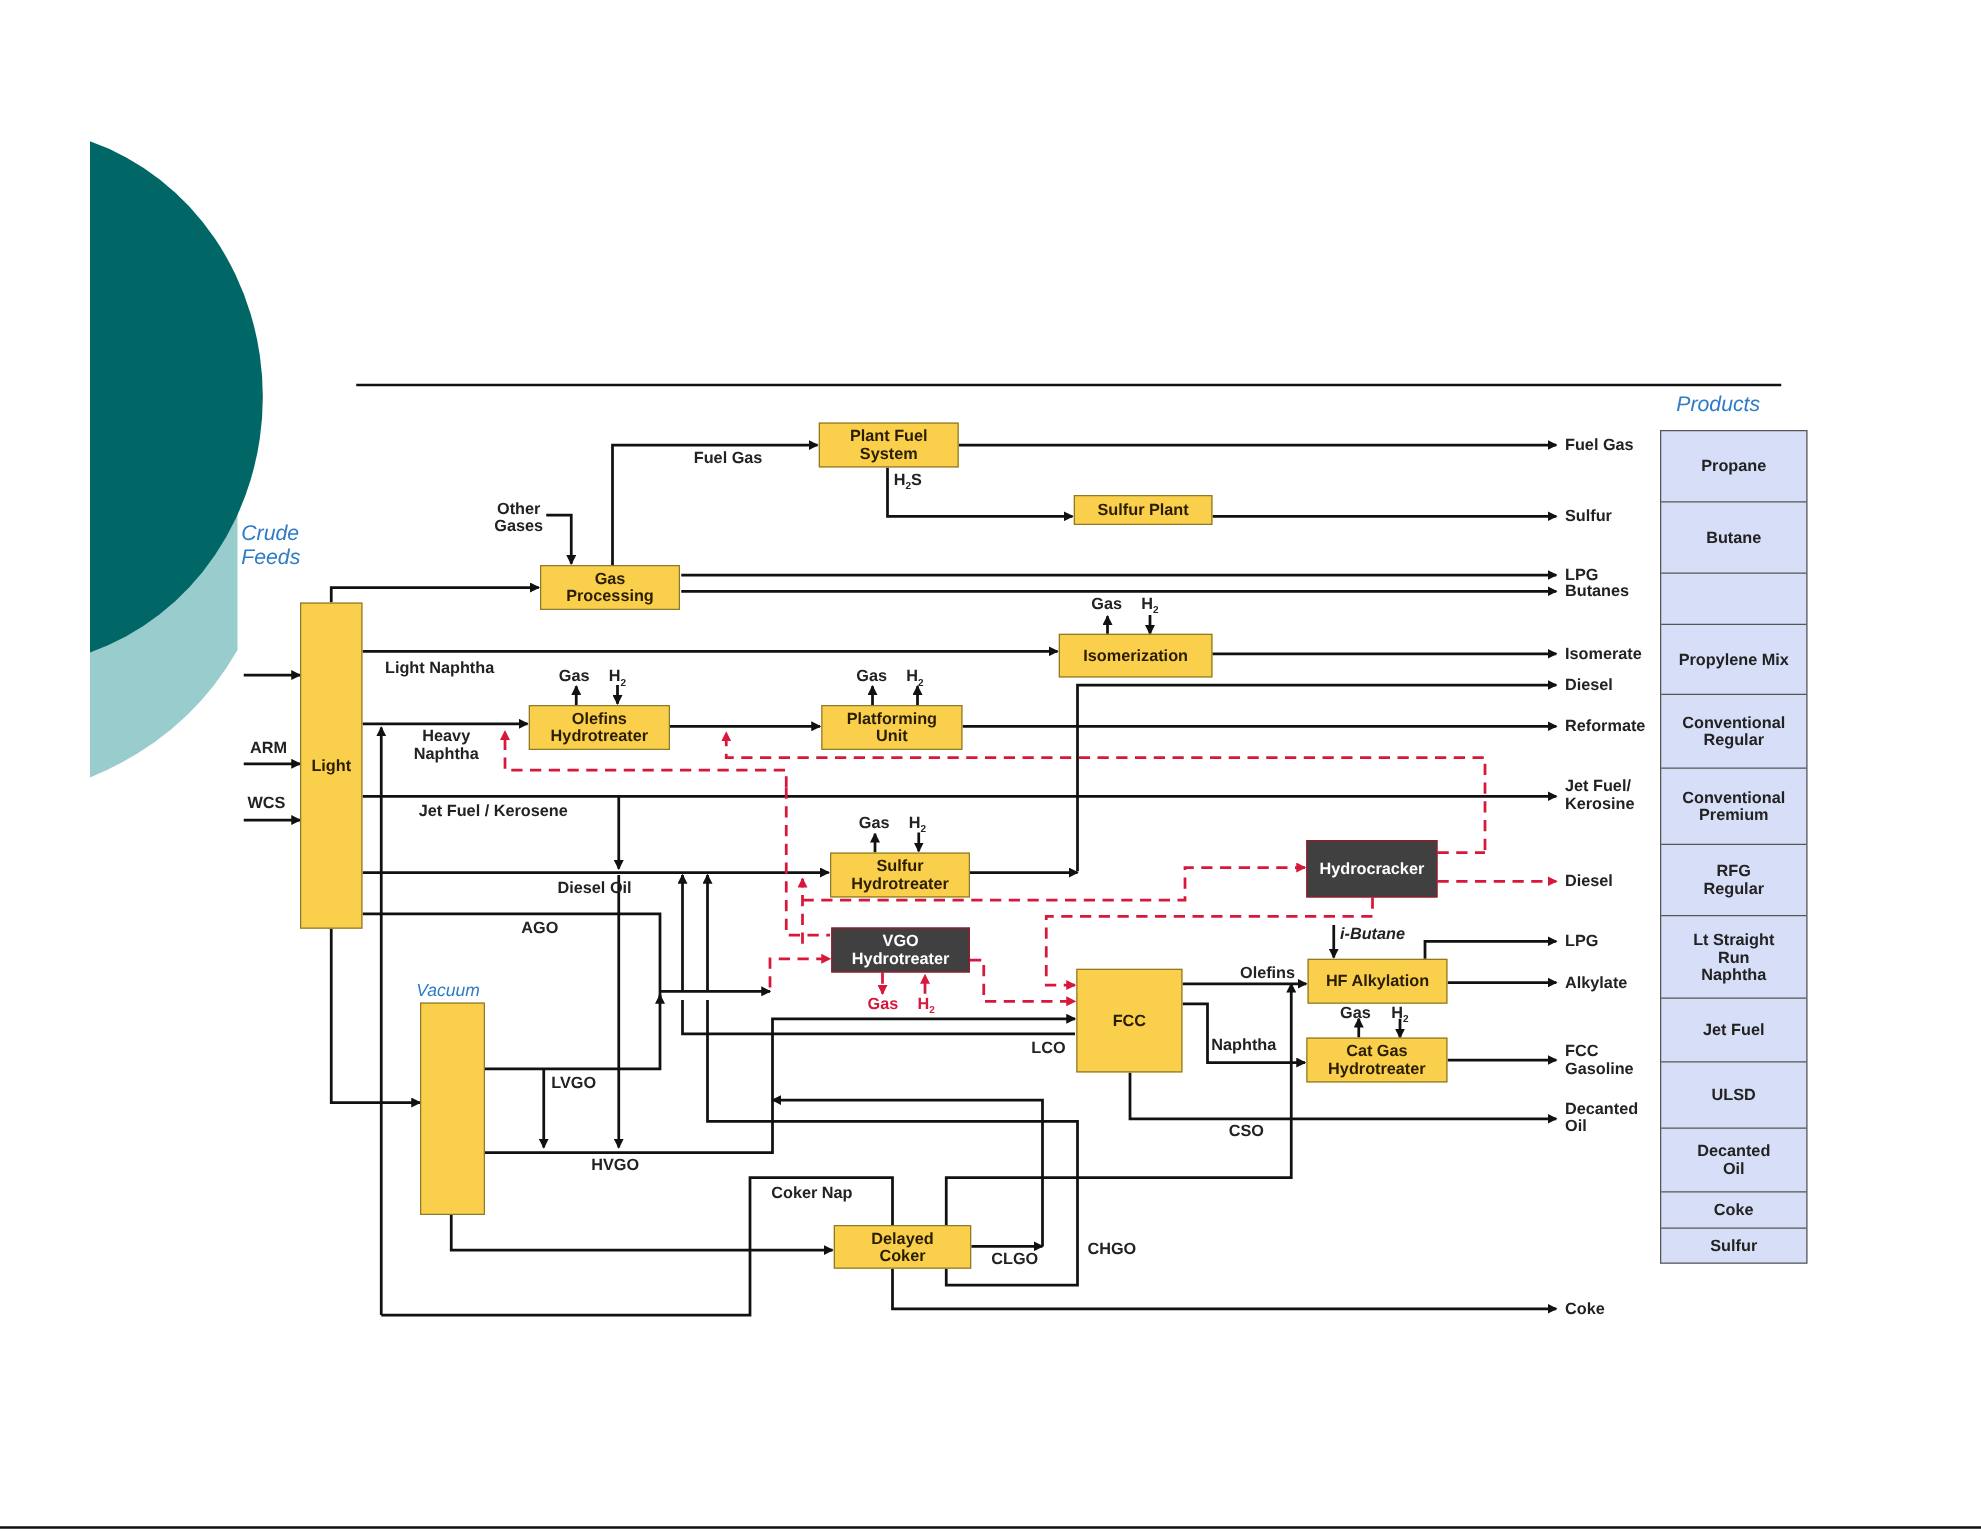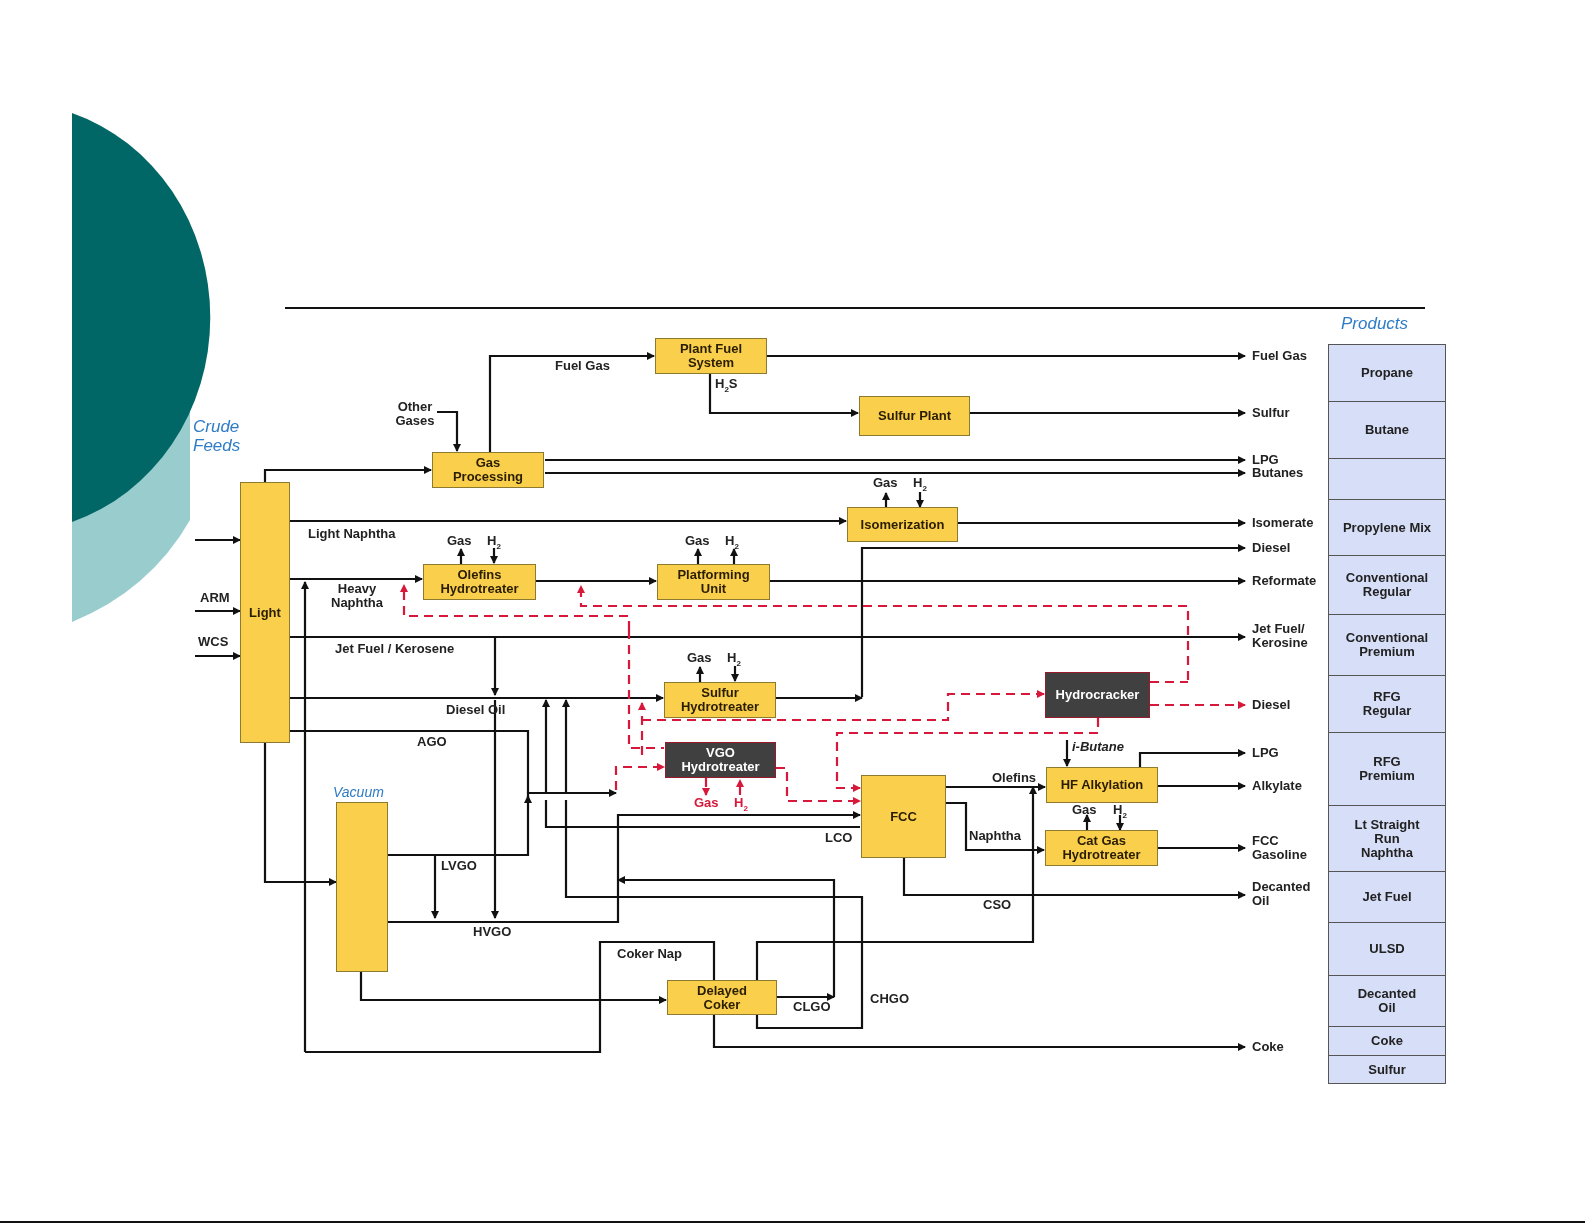--- a/index.html
+++ b/index.html
@@ -136,22 +136,22 @@
 <div class="lbl blue" style="left:333px; top:783px; font-size:14px;">Vacuum</div>
 
 <div class="lbl" style="left:200px; top:519px;margin-left:46px;">WTI</div>
 <div class="lbl" style="left:200px; top:591px;">ARM</div>
 <div class="lbl" style="left:198px; top:635px;">WCS</div>
 
 <div class="box" style="left:240px; top:482px; width:50px; height:261px;">Light</div>
 <div class="box" style="left:336px; top:802px; width:52px; height:170px;"></div>
 <div class="box" style="left:432px; top:452px; width:112px; height:36px; padding:0 20px;">Gas Processing</div>
 <div class="box" style="left:655px; top:338px; width:112px; height:36px; padding:0 15px;">Plant Fuel System</div>
-<div class="box" style="left:859px; top:396px; width:111px; height:40px;">Sulfur Plant</div>
-<div class="box" style="left:847px; top:507px; width:111px; height:35px;">Isomerization</div>
+<div class="box" style="left:859px; top:396px; width:111px; height:24px;">Sulfur Plant</div>
+<div class="box" style="left:847px; top:507px; width:123px; height:35px;">Isomerization</div>
 <div class="box" style="left:423px; top:564px; width:113px; height:36px; padding:0 8px;">Olefins Hydrotreater</div>
 <div class="box" style="left:657px; top:564px; width:113px; height:36px; padding:0 15px;">Platforming Unit</div>
 <div class="box" style="left:664px; top:682px; width:112px; height:36px; padding:0 10px;">Sulfur Hydrotreater</div>
 <div class="box red" style="left:665px; top:742px; width:111px; height:36px; padding:0 8px;">VGO Hydrotreater</div>
 <div class="box red" style="left:1045px; top:672px; width:105px; height:46px;">Hydrocracker</div>
 <div class="box" style="left:861px; top:775px; width:85px; height:83px;">FCC</div>
 <div class="box" style="left:1046px; top:767px; width:112px; height:36px;">HF Alkylation</div>
 <div class="box" style="left:1045px; top:830px; width:113px; height:36px; padding:0 10px;">Cat Gas Hydrotreater</div>
 <div class="box" style="left:667px; top:980px; width:110px; height:35px; padding:0 25px;">Delayed Coker</div>
 
@@ -203,20 +203,19 @@
 <div class="out" style="top:1040px;">Coke</div>
 
 <div class="prod-col">
   <div class="prod-cell" style="height:57px;">Propane</div>
   <div class="prod-cell" style="height:57px;">Butane</div>
   <div class="prod-cell" style="height:41px;"></div>
   <div class="prod-cell" style="height:56px;">Propylene Mix</div>
   <div class="prod-cell" style="height:59px;">Conventional Regular</div>
   <div class="prod-cell" style="height:61px;">Conventional Premium</div>
   <div class="prod-cell" style="height:57px; padding:0 30px;">RFG Regular</div>
-  <div class="prod-cell" style="height:73px; padding:0 30px;">RFG Premium</div>
   <div class="prod-cell" style="height:66px; padding:0 20px;">Lt Straight Run Naphtha</div>
   <div class="prod-cell" style="height:51px;">Jet Fuel</div>
   <div class="prod-cell" style="height:53px;">ULSD</div>
   <div class="prod-cell" style="height:51px; padding:0 25px;">Decanted Oil</div>
   <div class="prod-cell" style="height:29px;">Coke</div>
   <div class="prod-cell" style="height:27px;">Sulfur</div>
 </div>
 
 </body></html>

